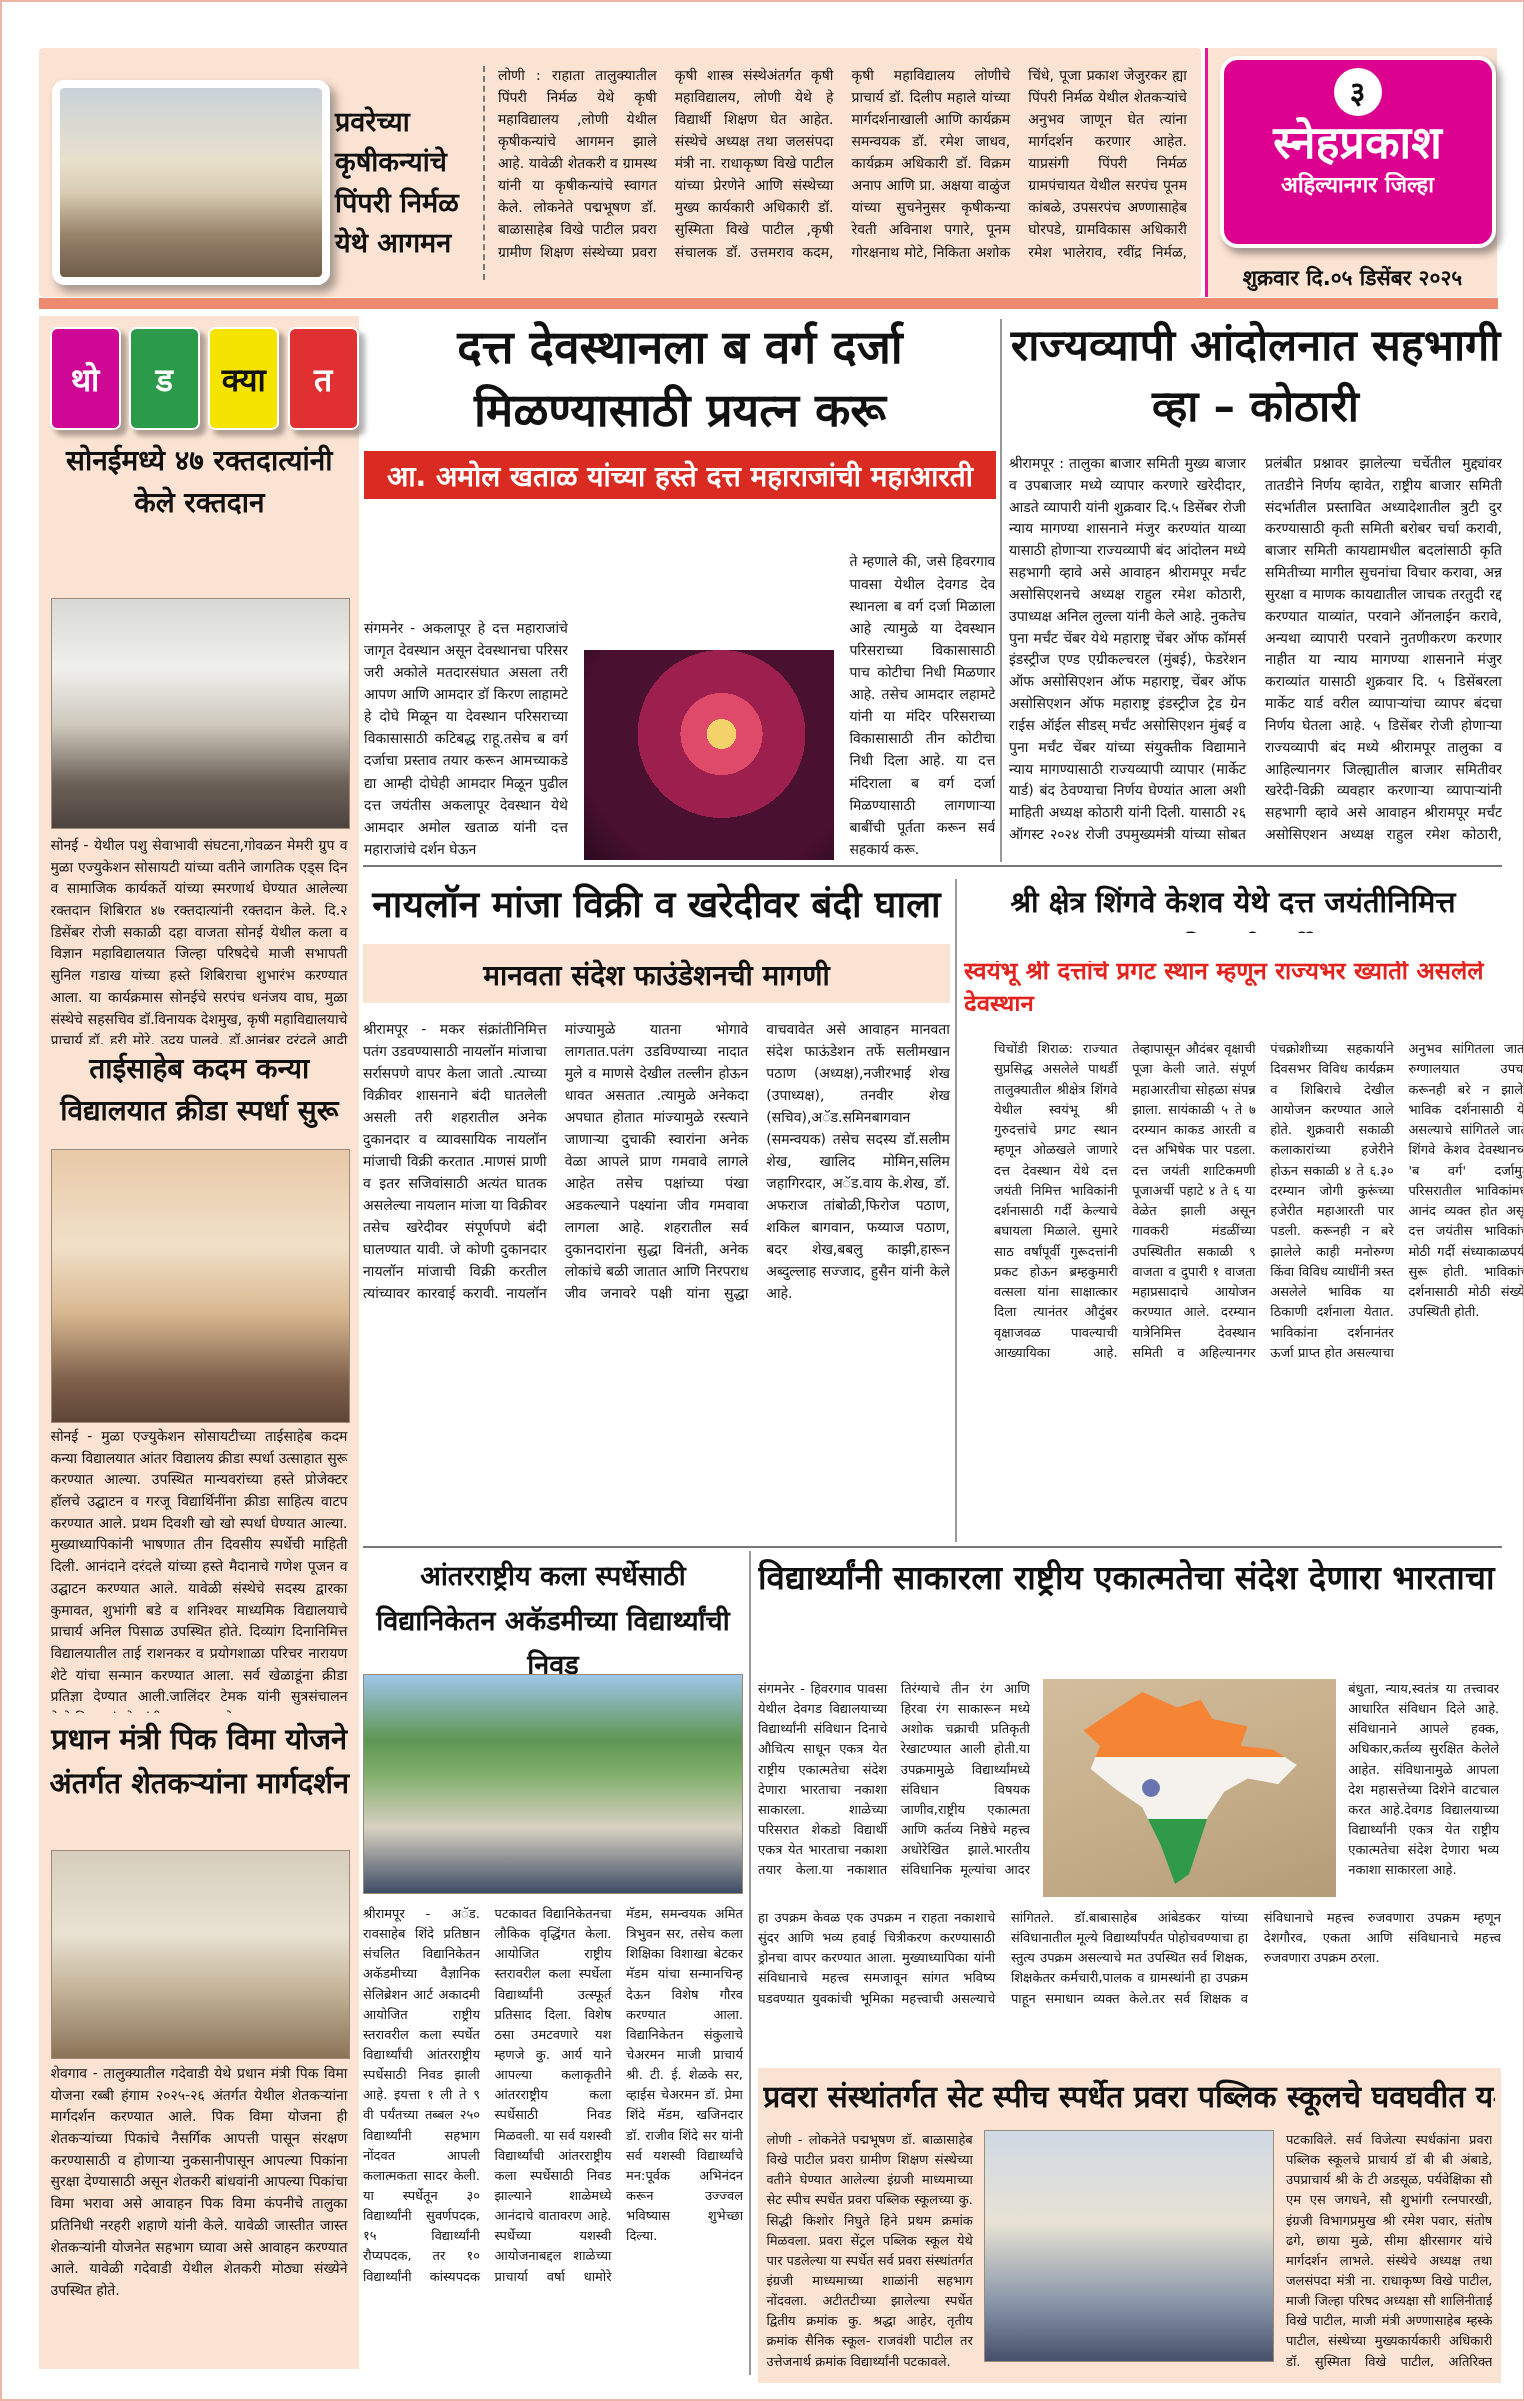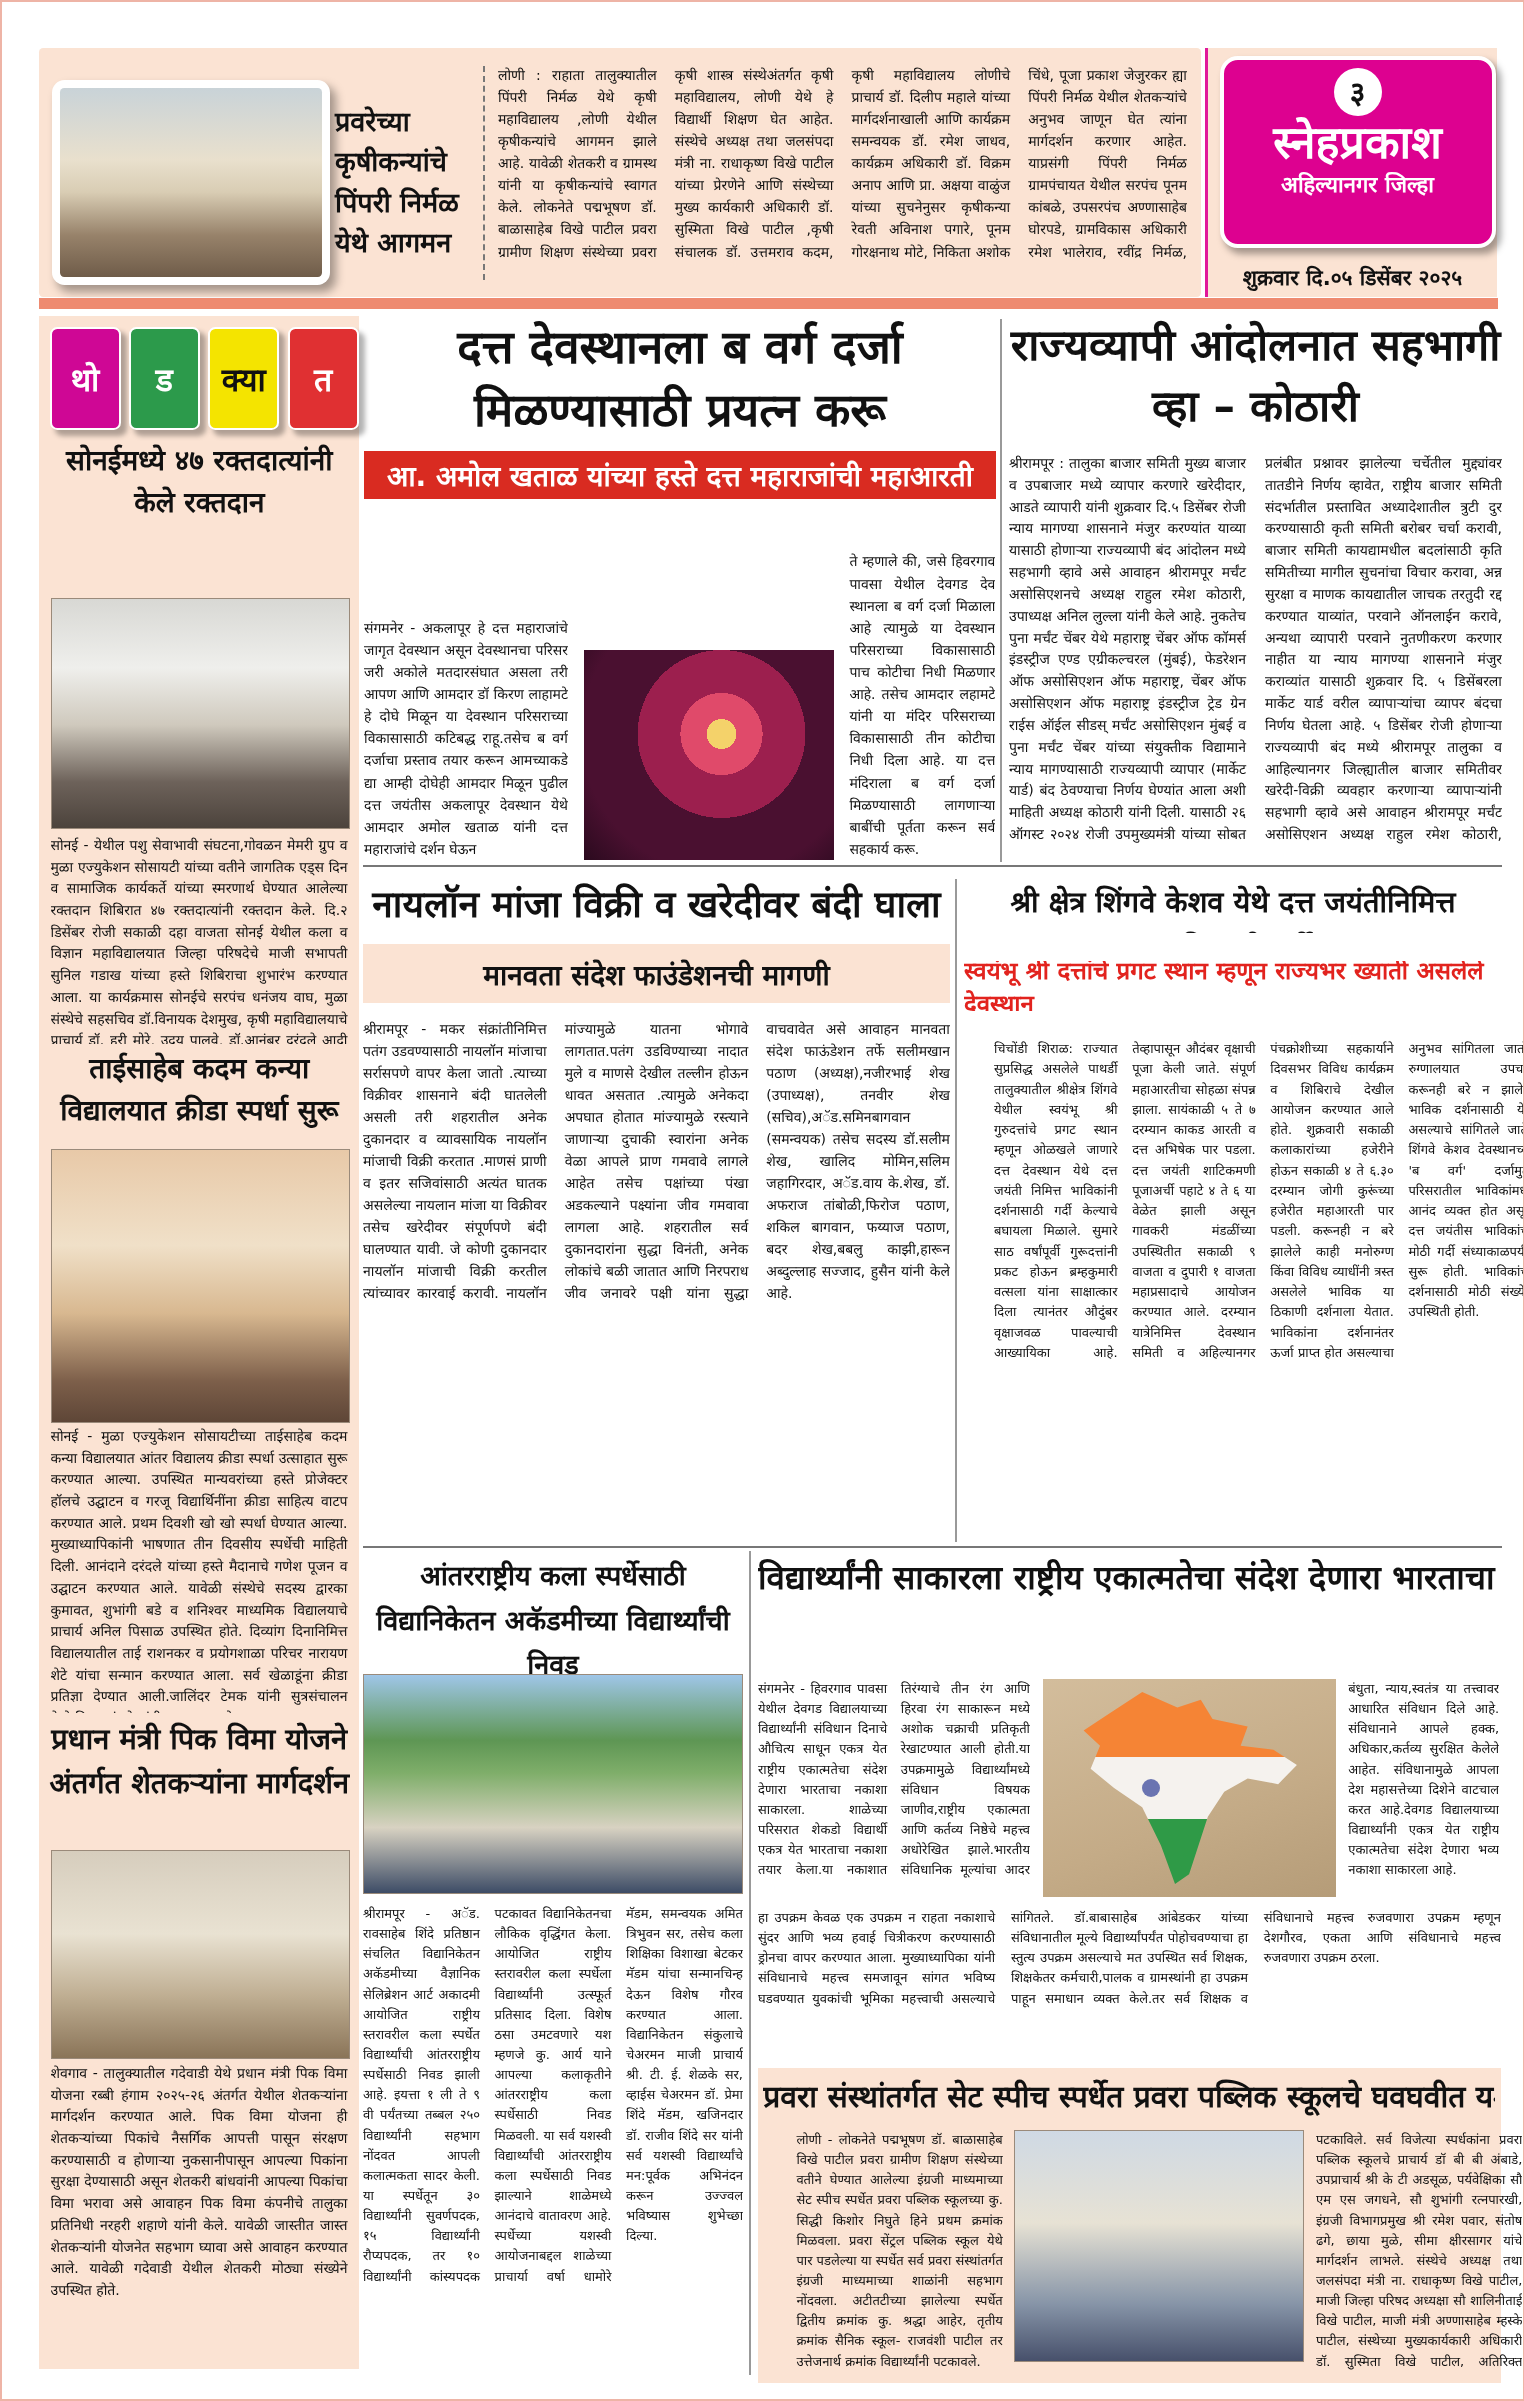--- a/index.html
+++ b/index.html
@@ -110,21 +110,21 @@
     font-size:26px;font-weight:700;}
   .map-row{left:756px;top:1677px;width:743px;height:220px;display:flex;gap:12.6px;}
   .map-left{width:272px;column-count:2;column-gap:13.6px;font-size:13px;line-height:1.55;text-align:justify;overflow:hidden;}
   .map-img{width:293px;height:218px;}
   .map-right{width:151px;font-size:13px;line-height:1.55;text-align:justify;overflow:hidden;}
   .map-bottom{left:756px;top:1906px;width:743px;height:153px;column-count:3;column-gap:15.7px;
     font-size:13px;line-height:1.55;text-align:justify;overflow:hidden;}
 
   .prav-box{left:756px;top:2066px;width:743px;height:315px;}
   .prav-h{position:absolute;left:5.2px;top:7.3px;width:732px;text-align:center;font-size:30px;font-weight:700;white-space:nowrap;overflow:hidden;}
-  .prav-row{position:absolute;left:8.4px;top:62px;width:726px;height:244px;display:flex;gap:11.5px;margin-left:30px;}
+  .prav-row{position:absolute;left:8.4px;top:62px;width:726px;height:244px;display:flex;gap:11.5px;}
   .prav-col{width:207px;font-size:13px;line-height:1.55;text-align:justify;overflow:hidden;}
   .prav-photo{width:289px;height:230px;border:1.6px solid #9a8a7a;}
 
   .rule-1{left:361px;top:863px;width:1139px;}
   .rule-2{left:361px;top:1544px;width:1139px;}
   .vr-1{left:998px;top:317px;height:543px;}
   .vr-2{left:953px;top:877px;height:663px;}
   .vr-3{left:747px;top:1549px;height:824px;}
 </style>
 </head>

